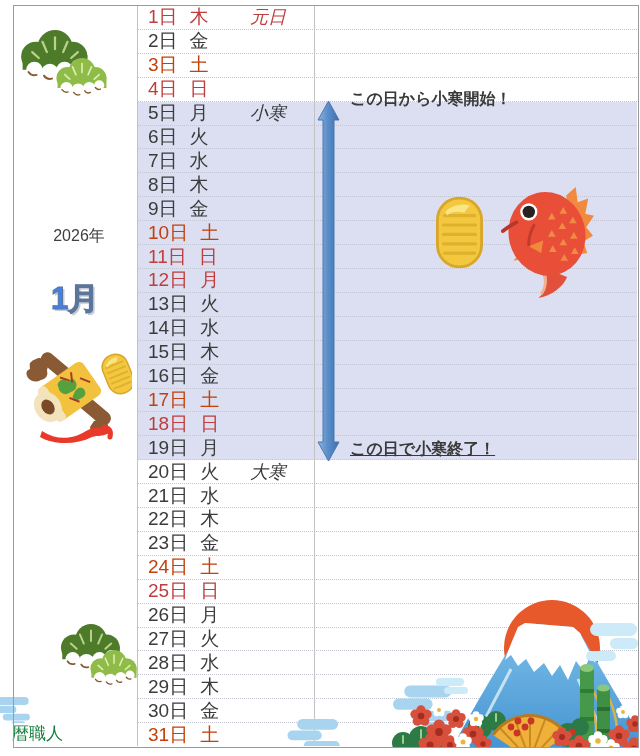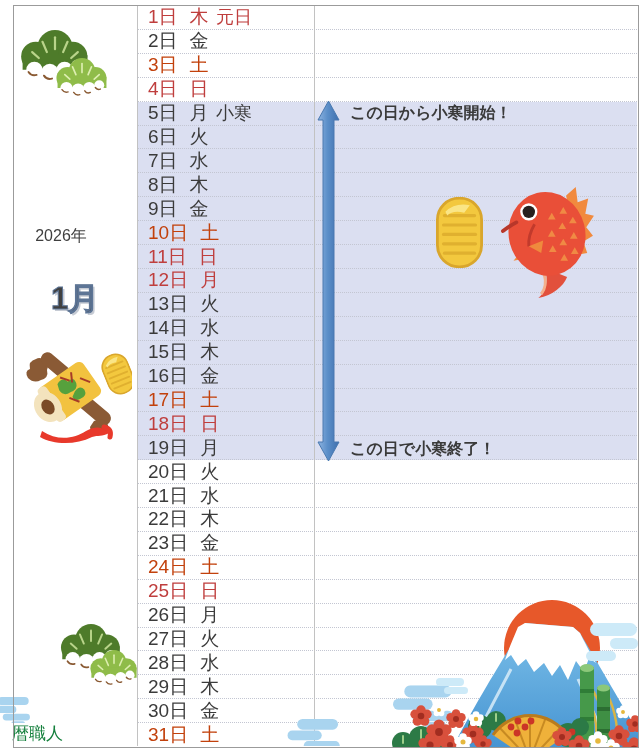--- a/index.html
+++ b/index.html
@@ -16,38 +16,38 @@
   
   .rows{position:absolute;left:138px;top:6px;width:499px;height:740px;
         display:flex;flex-direction:column;z-index:1;}
   .row{flex:1 1 0;position:relative;display:flex;align-items:center;
        border-bottom:1px dotted #c3c6d2;}
   .row:last-child{border-bottom:none;}
   .row.hl{background:#dbdff1;}
   .daytext{position:absolute;left:10px;display:flex;align-items:baseline;
            font-size:19px;color:#3b3b3b;white-space:nowrap;}
   .wdl{margin-left:12px;}
-  .note{position:absolute;left:78px;width:104px;text-align:left;
-        font-size:18px;color:#3b3b3b;white-space:nowrap;}
+  .note{position:absolute;left:78px;width:104px;text-align:center;
+        font-size:18px;color:#3b3b3b;white-space:nowrap;font-style:italic;}
   .t-holiday .dn,.t-holiday .wdl,.t-sunday .dn,.t-sunday .wdl{color:#bf3e3d;}
   .t-saturday .dn,.t-saturday .wdl{color:#c2410c;}
   .note.red{color:#bf3e3d;}
 
   
   .annot{position:absolute;left:350px;height:20px;line-height:20px;
          font-size:16px;font-weight:600;color:#3a3a3a;z-index:4;white-space:nowrap;}
-  .annot.a0{top:103px;}
-  .annot.a1{top:439px;}
+  .annot.a0{top:89px;}
+  .annot.a1{top:439px;text-decoration:underline;}
   .arrow-wrap{position:absolute;left:317px;top:100px;z-index:3;}
 
   
-  .year{position:absolute;left:0;top:226px;width:122px;text-align:center;
+  .year{position:absolute;left:18px;top:226px;width:122px;text-align:center;
         font-size:16px;color:#3f3f3f;z-index:3;}
   .month{position:absolute;left:14px;top:278px;width:122px;text-align:center;
-         font-size:31px;font-weight:bold;color:#404040;z-index:3;
+         font-size:31px;font-weight:bold;color:#3b82f6;z-index:3;
          text-shadow:2px 2px 0 #c6cbd4;-webkit-text-stroke:1px #5d7596;}
   .credit{position:absolute;left:12px;top:722px;font-size:17px;color:#15803d;z-index:3;}
 
   .deco{position:absolute;z-index:3;}
   .deco svg{display:block;}
 </style>
 </head>
 <body>
 
 <div class="page">
@@ -186,20 +186,21 @@
         <span class="dn">19日</span>
         <span class="wdl">月</span>
       </div>
       <span class="note"></span>
     </div>
       <div class="row t-weekday">
       <div class="daytext">
         <span class="dn">20日</span>
         <span class="wdl">火</span>
       </div>
+      <span class="note">大寒</span>
     </div>
       <div class="row t-weekday">
       <div class="daytext">
         <span class="dn">21日</span>
         <span class="wdl">水</span>
       </div>
       <span class="note"></span>
     </div>
       <div class="row t-weekday">
       <div class="daytext">

